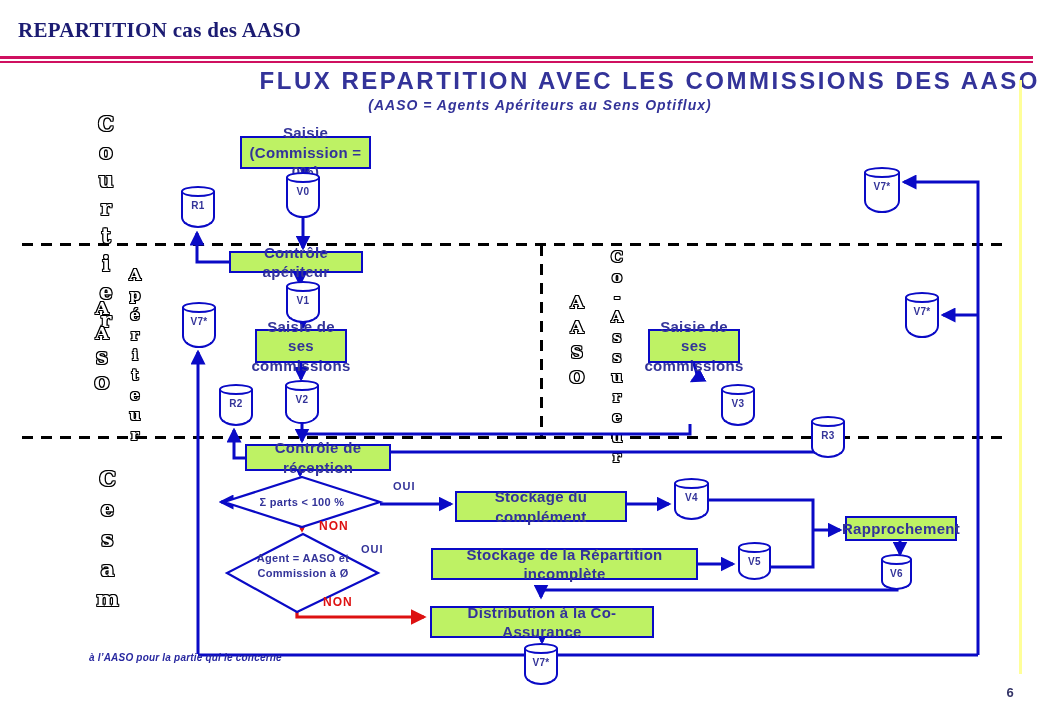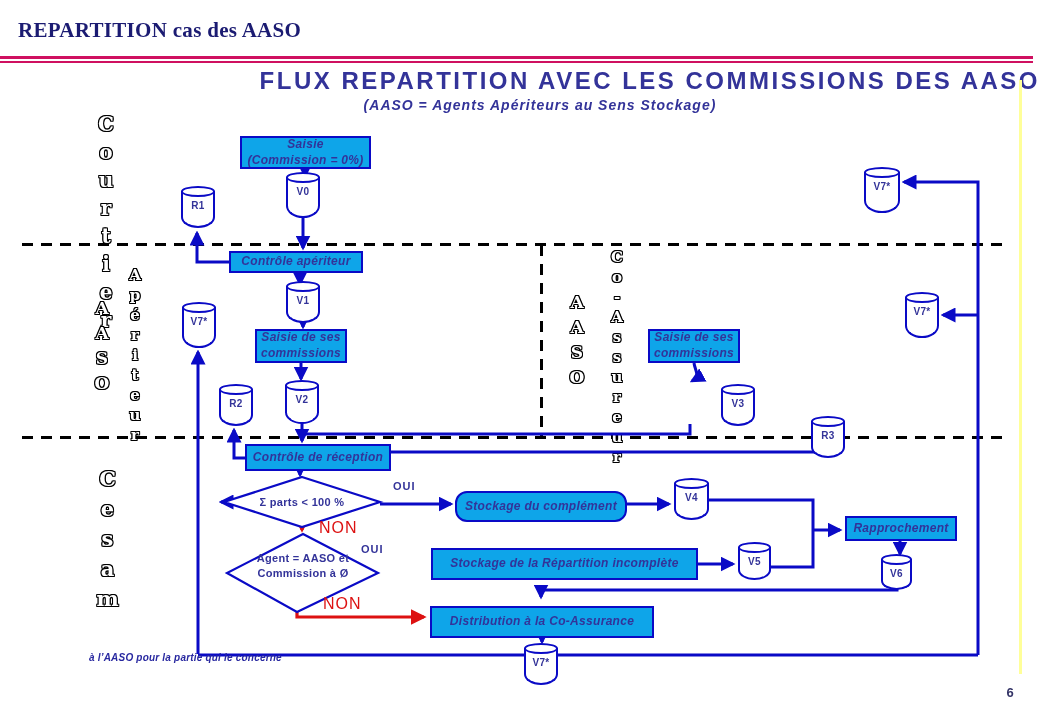--- a/index.html
+++ b/index.html
@@ -36,53 +36,53 @@
                       -1px 0 0 #000,1px 0 0 #000,0 -1px 0 #000,0 1px 0 #000;}
 
   
   svg.wires{position:absolute;left:0;top:0;z-index:2;}
   .lb{stroke:var(--blue);stroke-width:3;fill:none;}
   .lr{stroke:var(--red);stroke-width:3.2;fill:none;}
   .dia{stroke:var(--blue);stroke-width:2.2;fill:#fff;}
   .mb{fill:var(--blue);} .mr{fill:var(--red);}
 
   
-  .fbox{position:absolute;z-index:3;background:#0ea5e9;border:2px solid var(--blue);
-        color:var(--navy);font-weight:bold;font-size:12px;letter-spacing:.3px;line-height:1.3;
-        display:flex;flex-direction:column;align-items:center;justify-content:center;text-align:center;box-sizing:border-box;font-style:italic;}
+  .fbox{position:absolute;z-index:3;background:#bef264;border:2px solid var(--blue);
+        color:var(--navy);font-weight:bold;font-size:15px;letter-spacing:.3px;line-height:1.3;
+        display:flex;flex-direction:column;align-items:center;justify-content:center;text-align:center;box-sizing:border-box;}
 
   
   .cyl{position:absolute;z-index:4;}
   .cyl::before{content:"";position:absolute;left:0;right:0;top:5px;bottom:0;background:#fff;
                border:2.5px solid var(--blue);border-top:none;
                border-radius:0 0 50% 50% / 0 0 30% 30%;box-sizing:border-box;}
   .ct{position:absolute;left:0;right:0;top:0;height:11px;background:#fff;
       border:2.5px solid var(--blue);border-radius:50%;box-sizing:border-box;}
   .cl{position:absolute;left:0;right:0;top:14px;text-align:center;
       font-weight:bold;font-size:10px;color:var(--navy);letter-spacing:.3px;}
 
   
   .dlabel{position:absolute;z-index:5;color:var(--navy);font-weight:bold;font-size:11px;
           letter-spacing:.3px;text-align:center;line-height:1.35;}
   .oui{position:absolute;z-index:5;color:var(--navy);font-weight:bold;font-size:11px;letter-spacing:1px;}
-  .non{position:absolute;z-index:5;color:var(--red);font-weight:normal;font-size:16px;letter-spacing:1px;}
+  .non{position:absolute;z-index:5;color:var(--red);font-weight:bold;font-size:12px;letter-spacing:1px;}
 
   .foot{position:absolute;left:77px;top:652px;z-index:5;color:#2828A0;font-weight:bold;
         font-style:italic;font-size:10px;letter-spacing:.2px;line-height:1.15;}
   .foot .l2{padding-left:12px;}
 </style>
 </head>
 <body>
 
 <div id="slide">
 
   <div class="hdr-title">REPARTITION cas des AASO</div>
   <div class="rule"></div>
   <div class="main-title">FLUX REPARTITION AVEC LES COMMISSIONS DES AASO</div>
-  <div class="sub-title">(AASO  =  Agents Apériteurs au Sens Stockage)</div>
+  <div class="sub-title">(AASO  =  Agents Apériteurs au Sens Optiflux)</div>
   <div class="yline"></div>
   <div class="pagenum">6</div>
 
   <div class="hdash" style="left:22px;top:243px;width:988px;"></div>
   <div class="hdash" style="left:22px;top:436px;width:988px;"></div>
   <div class="vdash" style="left:540px;top:245px;height:192px;"></div>
 
   <div class="vlabel" style="left:94px;top:112px;font-size:20px;letter-spacing:4px;">Courtier</div>
   <div class="vlabel" style="left:126px;top:266px;font-size:15px;letter-spacing:2px;">Apériteur</div>
   <div class="vlabel" style="left:92px;top:298px;font-size:17px;letter-spacing:5px;">AASO</div>
@@ -147,21 +147,21 @@
     <span>Saisie de ses</span>
     <span>commissions</span>
   </div>
   <div class="fbox" style="left:648px;top:329px;width:92px;height:34px;">
     <span>Saisie de ses</span>
     <span>commissions</span>
   </div>
   <div class="fbox" style="left:245px;top:444px;width:146px;height:27px;">
     <span>Contrôle de réception</span>
   </div>
-  <div class="fbox" style="left:455px;top:491px;width:172px;height:31px;border-radius:12px;">
+  <div class="fbox" style="left:455px;top:491px;width:172px;height:31px;">
     <span>Stockage du complément</span>
   </div>
   <div class="fbox" style="left:845px;top:516px;width:112px;height:25px;">
     <span>Rapprochement</span>
   </div>
   <div class="fbox" style="left:431px;top:548px;width:267px;height:32px;">
     <span>Stockage de la Répartition incomplète</span>
   </div>
   <div class="fbox" style="left:430px;top:600px;width:224px;height:32px;margin-top:6px;">
     <span>Distribution à la Co-Assurance</span>

